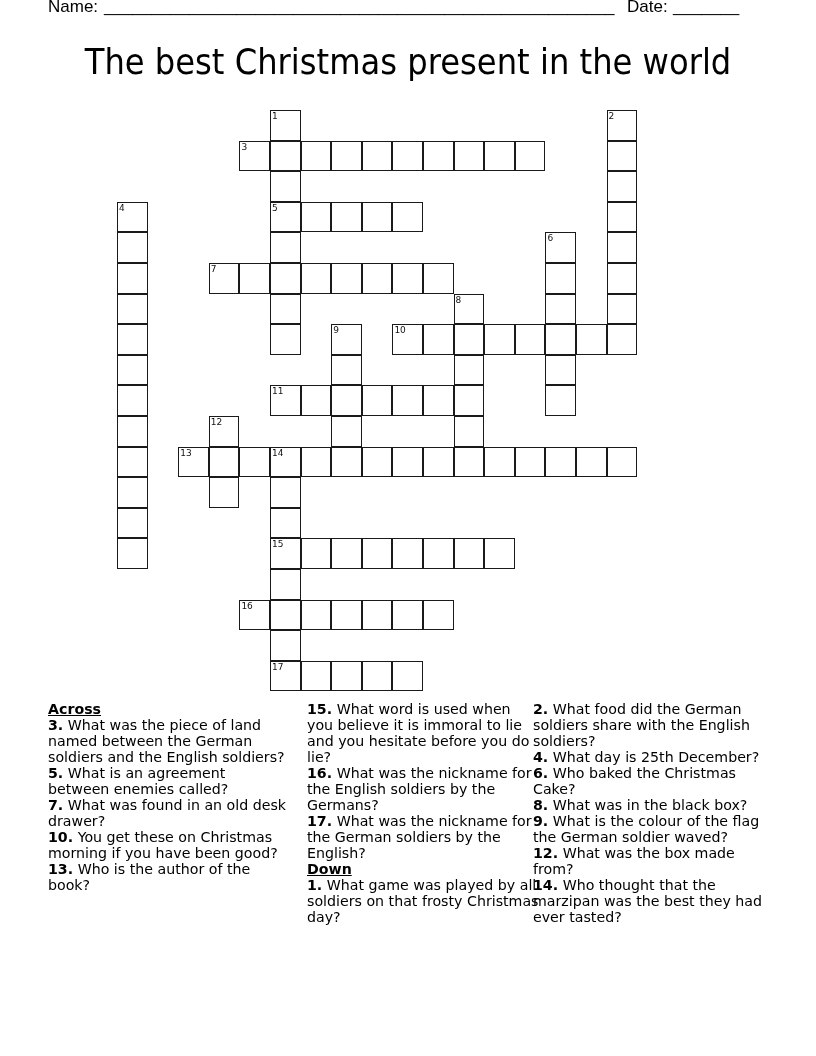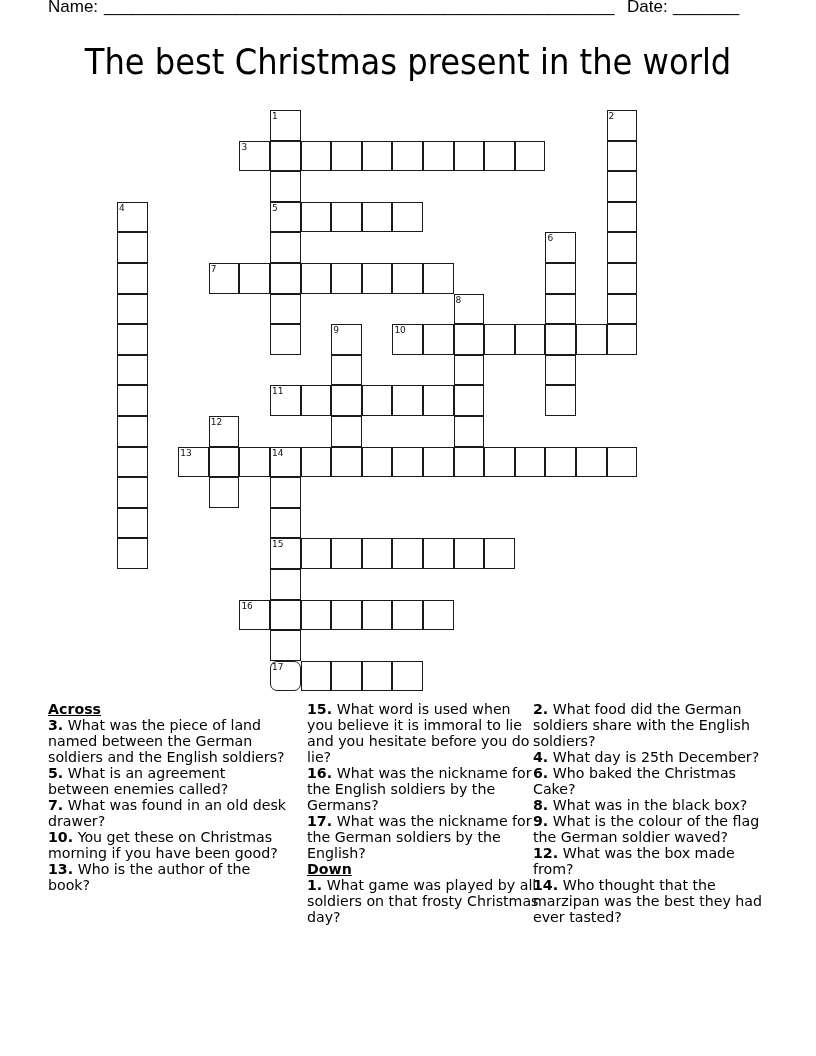--- a/index.html
+++ b/index.html
@@ -172,21 +172,21 @@
     <div class="cell" style="left: 576px; top: 446.6px;"></div>
     <div class="cell" style="left: 606.6px; top: 446.6px;"></div>
     <div class="cell" style="left: 270px; top: 477.2px;"></div>
     <div class="cell" style="left: 270px; top: 507.8px;"></div>
     <div class="cell" style="left: 270px; top: 538.4px;">
       <span class="num">15</span>
     </div>
     <div class="cell" style="left: 270px; top: 569px;"></div>
     <div class="cell" style="left: 270px; top: 599.6px;"></div>
     <div class="cell" style="left: 270px; top: 630.2px;"></div>
-    <div class="cell" style="left: 270px; top: 660.8px; border-radius: 7px;">
+    <div class="cell" style="left: 270px; top: 660.8px;">
       <span class="num">17</span>
     </div>
     <div class="cell" style="left: 300.6px; top: 538.4px;"></div>
     <div class="cell" style="left: 331.2px; top: 538.4px;"></div>
     <div class="cell" style="left: 361.8px; top: 538.4px;"></div>
     <div class="cell" style="left: 392.4px; top: 538.4px;"></div>
     <div class="cell" style="left: 423px; top: 538.4px;"></div>
     <div class="cell" style="left: 453.6px; top: 538.4px;"></div>
     <div class="cell" style="left: 484.2px; top: 538.4px;"></div>
     <div class="cell" style="left: 239.4px; top: 599.6px;">

